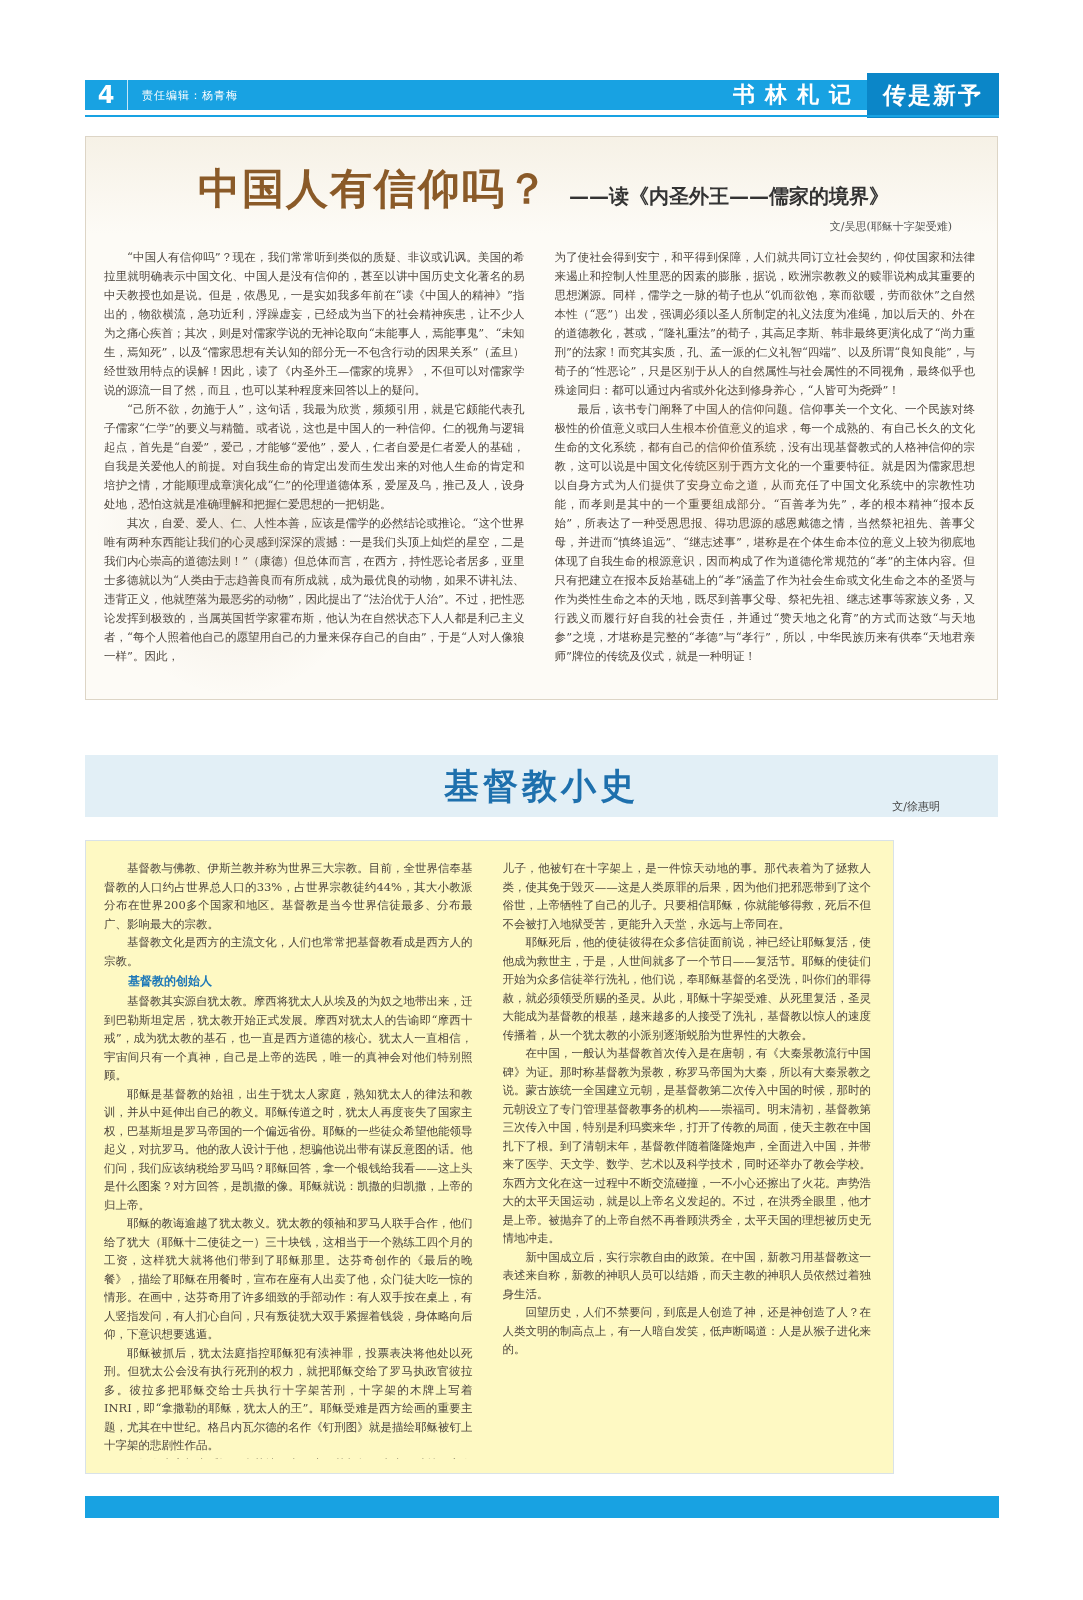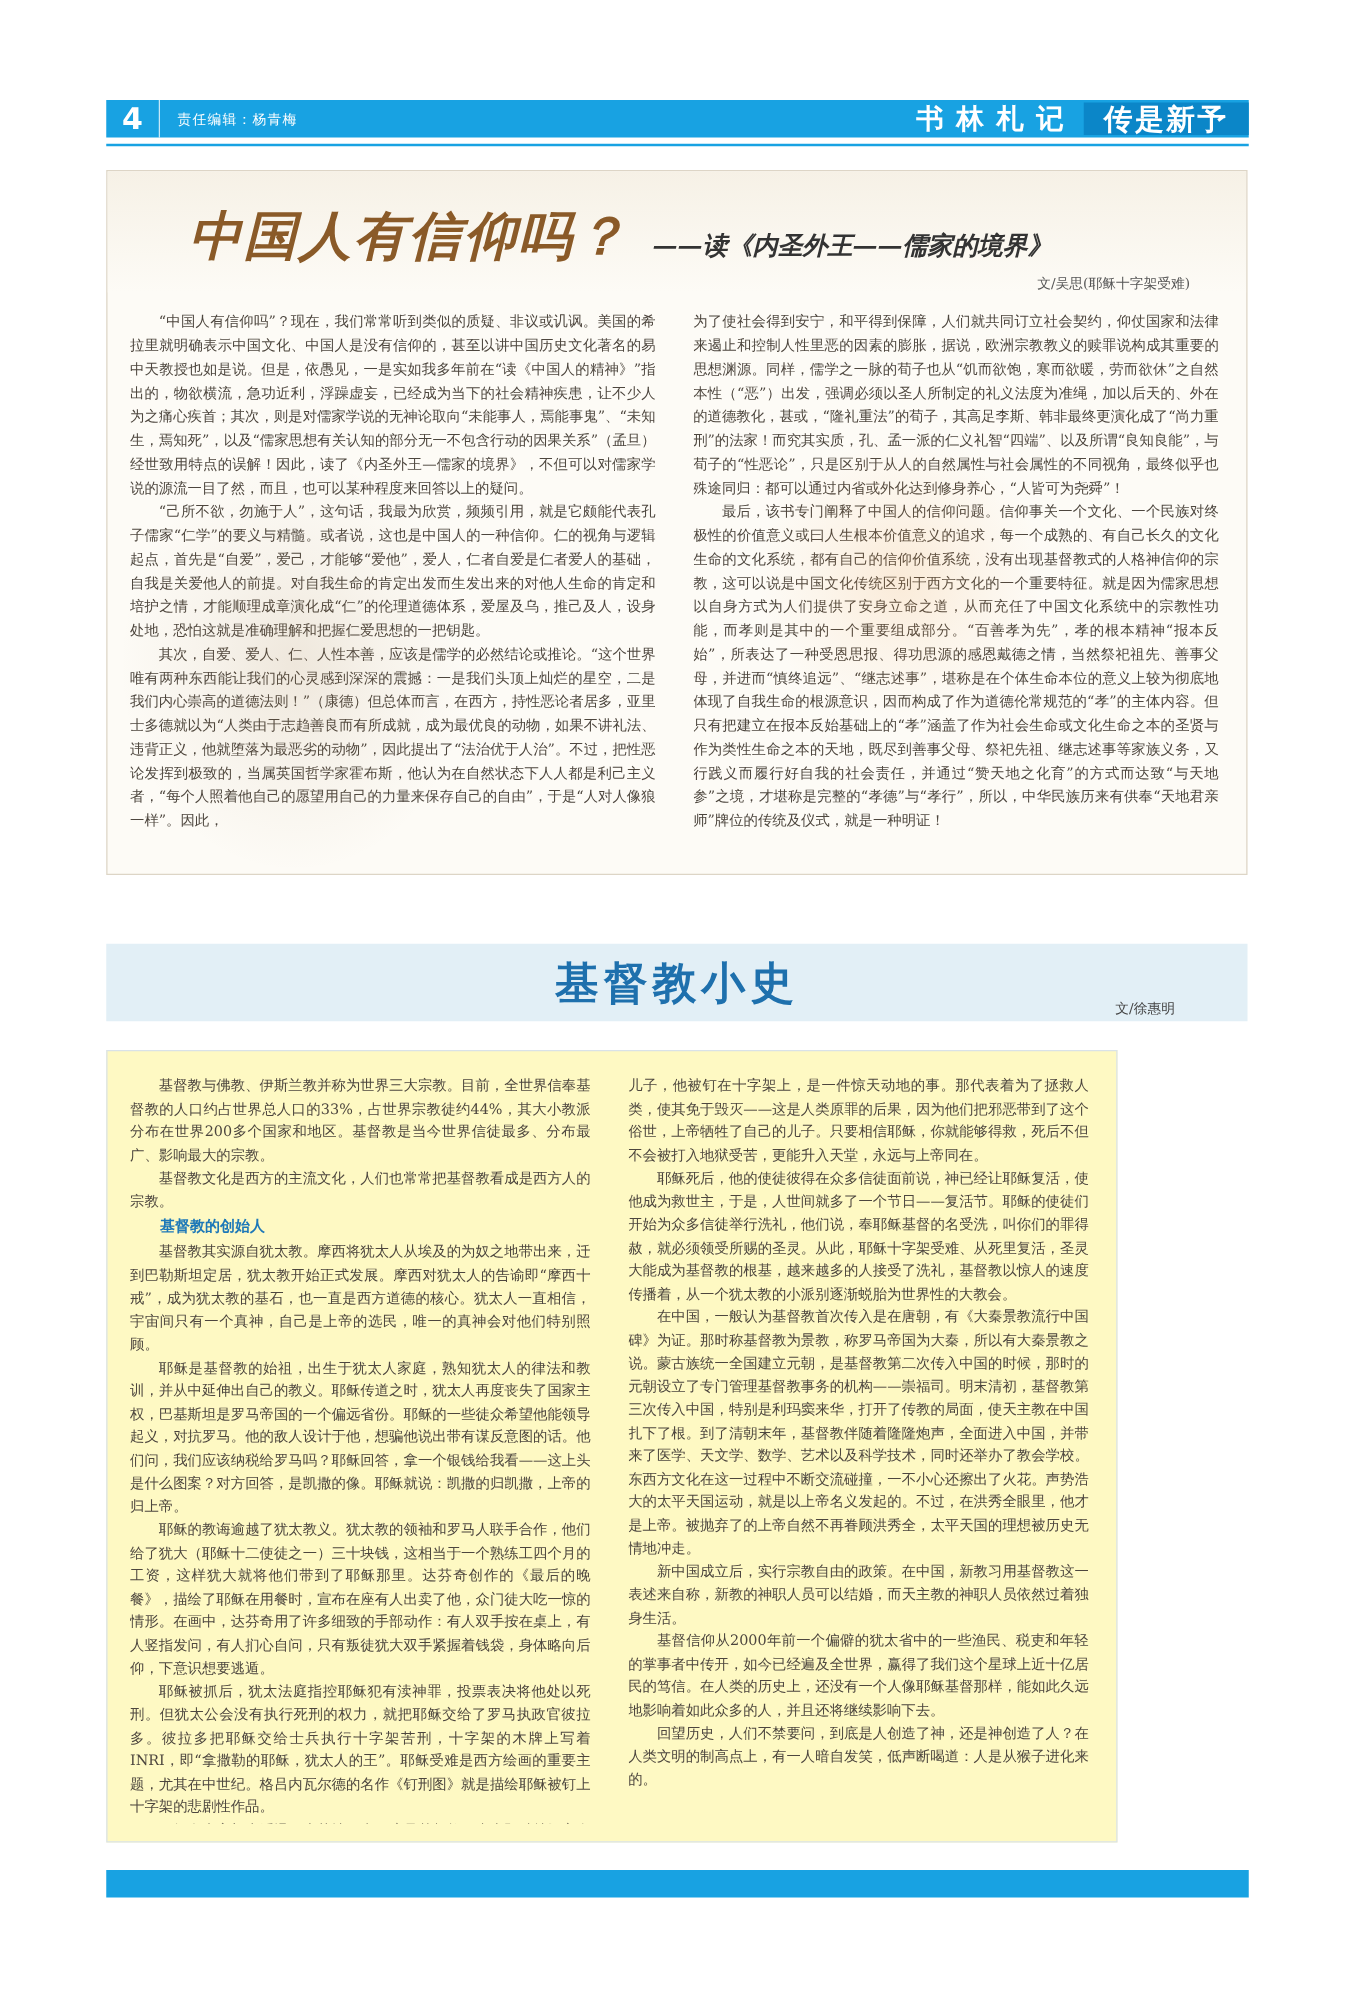--- a/index.html
+++ b/index.html
@@ -18,33 +18,33 @@
     font-size:24px;font-weight:bold;border-right:1px solid rgba(255,255,255,.75);
     font-family:"DejaVu Sans", sans-serif;
   }
   .editor{font-size:11px;padding-left:14px;letter-spacing:1px;font-family:"DejaVu Sans", sans-serif;}
   .header-spacer{flex:1;}
   .section-title{
     font-size:22px;font-weight:bold;letter-spacing:10px;margin-right:6px;
     font-family:"DejaVu Serif", serif;white-space:nowrap;
   }
   .masthead{
-    height:26px;min-width:120px;margin-top:0;background:#0b86c8;color:#fff;
+    height:45px;min-width:120px;margin-top:0;background:#0b86c8;color:#fff;
     display:flex;align-items:center;justify-content:center;
     font-size:23px;font-weight:bold;letter-spacing:2px;padding:0 6px;
     font-family:"DejaVu Sans", sans-serif;
   }
   .header-rule{position:absolute;left:85px;top:115px;width:914px;height:2px;background:#18a2e2;}
   
   .a1-panel{
     position:absolute;left:85px;top:136px;width:913px;height:564px;
     background:#fdfbf6;border:1px solid #ddd5c6;box-sizing:border-box;overflow:hidden;
   }
   .a1-titleband{position:relative;padding:24px 0 0 0;background:linear-gradient(#f6f1e6,#fdfbf6);}
-  .a1-titlerow{padding-left:65px;white-space:nowrap;font-style:italic;}
+  .a1-titlerow{padding-left:112px;white-space:nowrap;}
   .a1-title{
     display:inline-block;font-size:42px;font-weight:bold;color:#8a5a28;
     letter-spacing:2px;vertical-align:baseline;
   }
   .a1-subtitle{
     display:inline-block;font-size:20px;font-weight:bold;color:#333;
     margin-left:14px;vertical-align:baseline;
   }
   .a1-byline{text-align:right;padding-right:45px;font-size:11px;color:#555;margin-top:2px;}
   .cols{display:flex;gap:30px;padding:14px 22px 0 18px;}
@@ -140,21 +140,20 @@
         <p class="para">耶稣是基督教的始祖，出生于犹太人家庭，熟知犹太人的律法和教训，并从中延伸出自己的教义。耶稣传道之时，犹太人再度丧失了国家主权，巴基斯坦是罗马帝国的一个偏远省份。耶稣的一些徒众希望他能领导起义，对抗罗马。他的敌人设计于他，想骗他说出带有谋反意图的话。他们问，我们应该纳税给罗马吗？耶稣回答，拿一个银钱给我看——这上头是什么图案？对方回答，是凯撒的像。耶稣就说：凯撒的归凯撒，上帝的归上帝。</p>
         <p class="para">耶稣的教诲逾越了犹太教义。犹太教的领袖和罗马人联手合作，他们给了犹大（耶稣十二使徒之一）三十块钱，这相当于一个熟练工四个月的工资，这样犹大就将他们带到了耶稣那里。达芬奇创作的《最后的晚餐》，描绘了耶稣在用餐时，宣布在座有人出卖了他，众门徒大吃一惊的情形。在画中，达芬奇用了许多细致的手部动作：有人双手按在桌上，有人竖指发问，有人扪心自问，只有叛徒犹大双手紧握着钱袋，身体略向后仰，下意识想要逃遁。</p>
         <p class="para">耶稣被抓后，犹太法庭指控耶稣犯有渎神罪，投票表决将他处以死刑。但犹太公会没有执行死刑的权力，就把耶稣交给了罗马执政官彼拉多。彼拉多把耶稣交给士兵执行十字架苦刑，十字架的木牌上写着INRI，即“拿撒勒的耶稣，犹太人的王”。耶稣受难是西方绘画的重要主题，尤其在中世纪。格吕内瓦尔德的名作《钉刑图》就是描绘耶稣被钉上十字架的悲剧性作品。</p>
         <p class="para">耶稣在十字架上缓慢而痛苦地死去。这是基督教历史上既独特又富有启示的序幕。世界上，只有基督教是将其神的蒙羞作为核心事件的宗教。耶稣的信徒相信他是上帝的</p>
       </div>
       <div class="col">
         <p class="para cont">儿子，他被钉在十字架上，是一件惊天动地的事。那代表着为了拯救人类，使其免于毁灭——这是人类原罪的后果，因为他们把邪恶带到了这个俗世，上帝牺牲了自己的儿子。只要相信耶稣，你就能够得救，死后不但不会被打入地狱受苦，更能升入天堂，永远与上帝同在。</p>
         <p class="para">耶稣死后，他的使徒彼得在众多信徒面前说，神已经让耶稣复活，使他成为救世主，于是，人世间就多了一个节日——复活节。耶稣的使徒们开始为众多信徒举行洗礼，他们说，奉耶稣基督的名受洗，叫你们的罪得赦，就必须领受所赐的圣灵。从此，耶稣十字架受难、从死里复活，圣灵大能成为基督教的根基，越来越多的人接受了洗礼，基督教以惊人的速度传播着，从一个犹太教的小派别逐渐蜕胎为世界性的大教会。</p>
         <p class="para">在中国，一般认为基督教首次传入是在唐朝，有《大秦景教流行中国碑》为证。那时称基督教为景教，称罗马帝国为大秦，所以有大秦景教之说。蒙古族统一全国建立元朝，是基督教第二次传入中国的时候，那时的元朝设立了专门管理基督教事务的机构——崇福司。明末清初，基督教第三次传入中国，特别是利玛窦来华，打开了传教的局面，使天主教在中国扎下了根。到了清朝末年，基督教伴随着隆隆炮声，全面进入中国，并带来了医学、天文学、数学、艺术以及科学技术，同时还举办了教会学校。东西方文化在这一过程中不断交流碰撞，一不小心还擦出了火花。声势浩大的太平天国运动，就是以上帝名义发起的。不过，在洪秀全眼里，他才是上帝。被抛弃了的上帝自然不再眷顾洪秀全，太平天国的理想被历史无情地冲走。</p>
         <p class="para">新中国成立后，实行宗教自由的政策。在中国，新教习用基督教这一表述来自称，新教的神职人员可以结婚，而天主教的神职人员依然过着独身生活。</p>
-        <p class="para">基督信仰从2000年前一个偏僻的犹太省中的一些渔民、税吏和年轻的掌事者中传开，如今已经遍及全世界，赢得了我们这个星球上近十亿居民的笃信。在人类的历史上，还没有一个人像耶稣基督那样，能如此久远地影响着如此众多的人，并且还将继续影响下去。</p>
         <p class="para">回望历史，人们不禁要问，到底是人创造了神，还是神创造了人？在人类文明的制高点上，有一人暗自发笑，低声断喝道：人是从猴子进化来的。</p>
       </div>
     </div>
   </div>
 
   <div class="footer-bar"></div>
 
 </div>
 
 </body></html>

